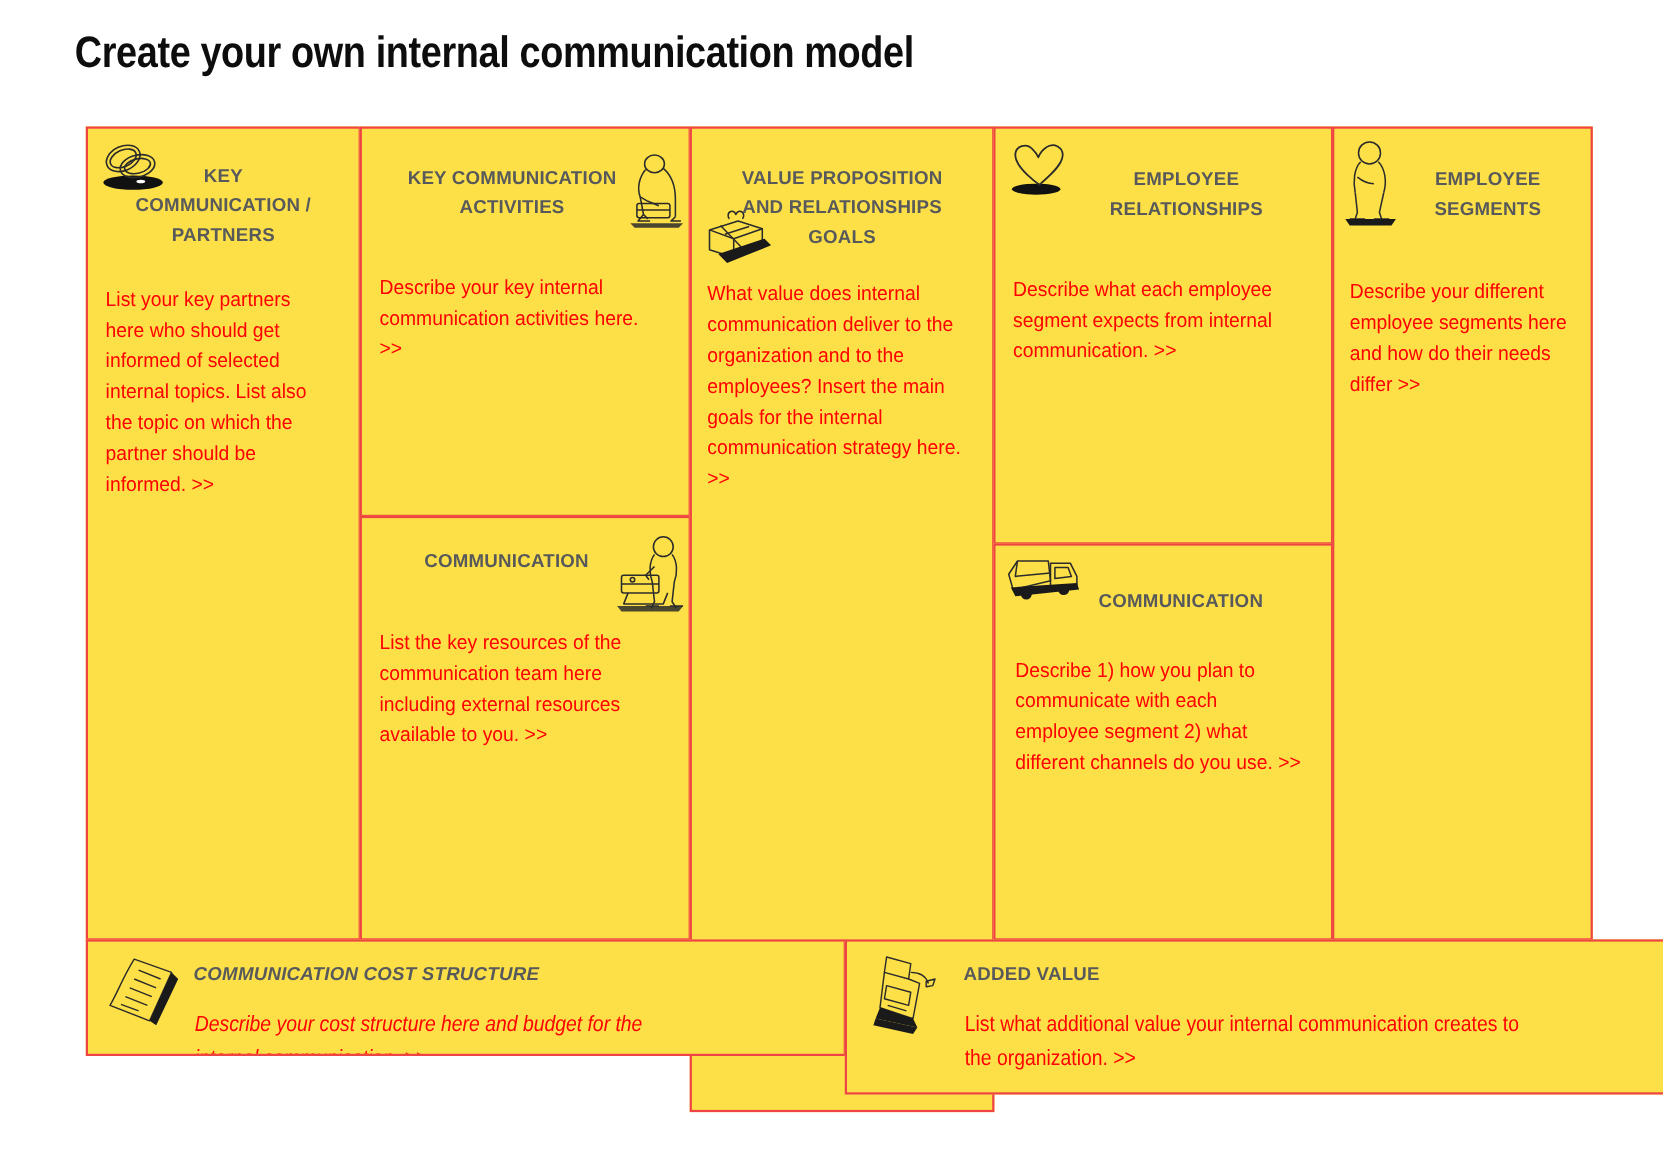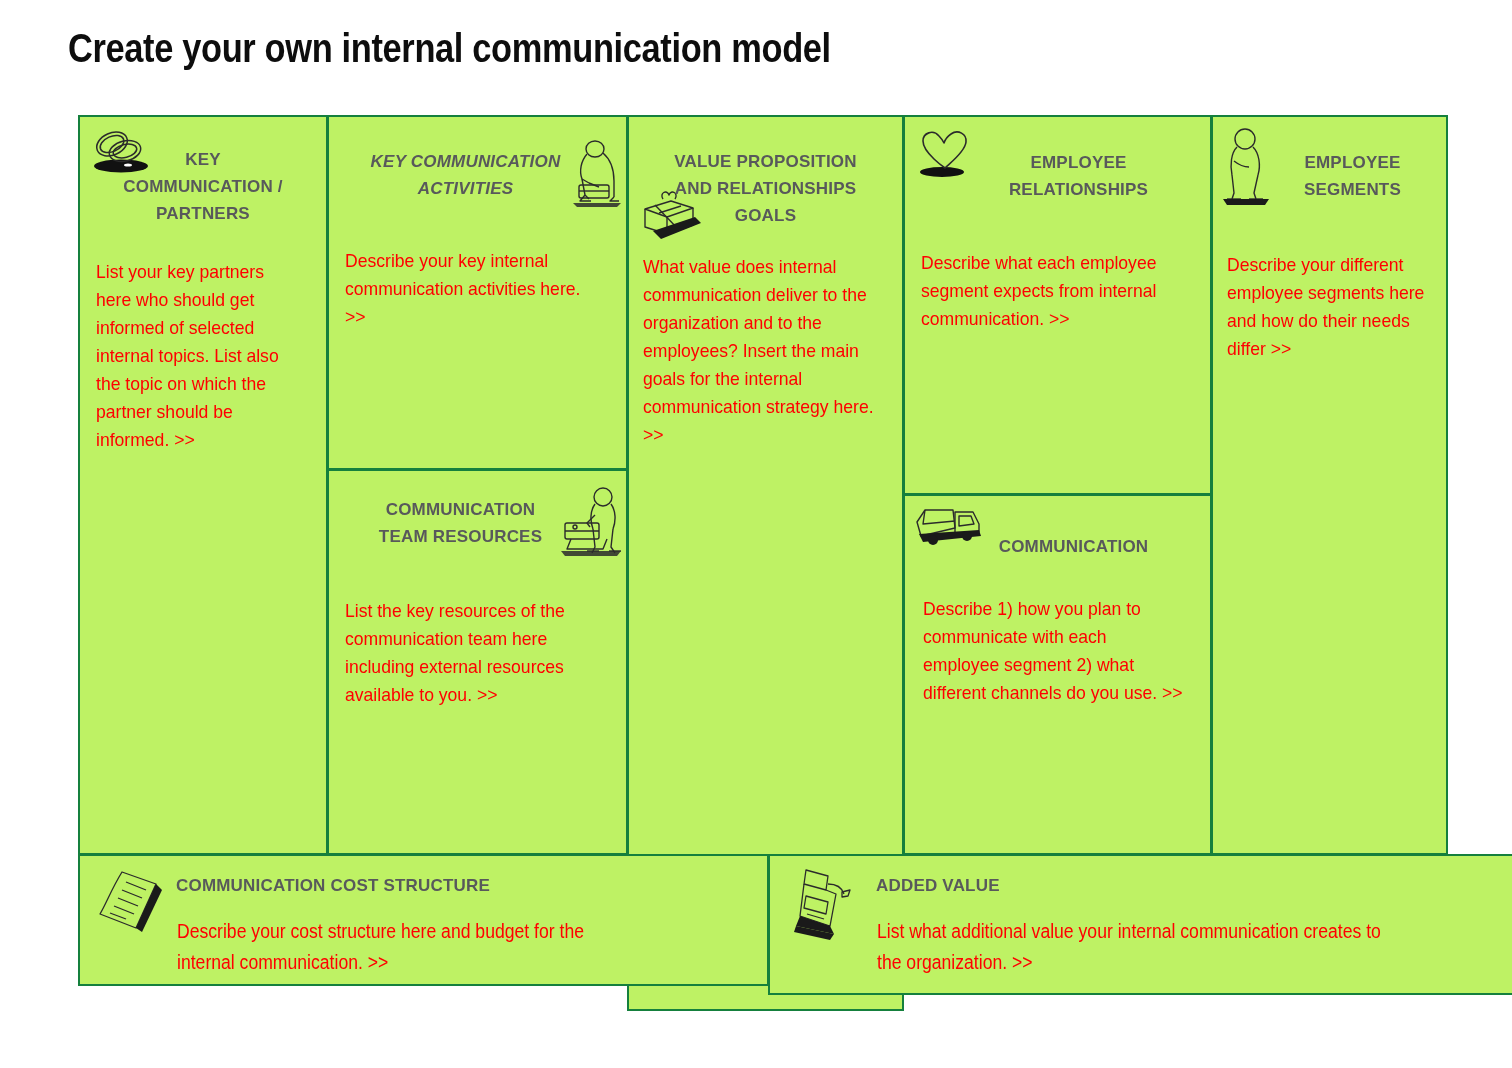--- a/index.html
+++ b/index.html
@@ -17,31 +17,31 @@
     position:absolute;left:68px;top:26px;
     font-family:"Liberation Sans", sans-serif;
     font-size:40px;font-weight:bold;color:#0d0d0d;
     letter-spacing:-0.4px;
     transform:scaleX(0.86);transform-origin:left center;
     white-space:nowrap;
   }
 
   
   .canvas{position:absolute;left:78px;top:115px;width:1370px;height:880px;}
-  .cell{position:absolute;box-sizing:border-box;border:2px solid #15803d;background:#bef264;overflow:hidden;}
+  .cell{position:absolute;box-sizing:border-box;border:2px solid #ef4444;background:#fde047;overflow:hidden;}
 
   
   .c-stake     {left:0px;   top:0px;   width:250px; height:740px;}
   .c-activ     {left:249px; top:0px;   width:301px; height:355px;}
   .c-teamres   {left:249px; top:354px; width:301px; height:386px;}
   .c-value     {left:549px; top:0px;   width:277px; height:896px;}
   .c-relations {left:825px; top:0px;   width:309px; height:380px;}
   .c-channels  {left:825px; top:379px; width:309px; height:361px;}
   .c-segments  {left:1133px;top:0px;   width:237px; height:740px;}
-  .c-cost      {left:0px;   top:739px; width:691px; height:132px;}
+  .c-cost      {left:0px;   top:739px; width:691px; height:106px;font-style:italic;}
   .c-added     {left:690px; top:739px; width:756px; height:141px;}
 
   
   .cell-head{
     position:relative;
     color:#58595b;font-weight:bold;
     font-size:17px;line-height:1.58;
     letter-spacing:0.2px;
     text-align:center;
   }
@@ -103,21 +103,21 @@
             <path d="M17 40 L20 56 L24 60"></path>
             <path d="M24 44 L34 48"></path>
             <path d="M49 58 L45 62 L54 62"></path>
             <path d="M20 56 L15 62 L26 62"></path>
             <rect x="14" y="46" width="30" height="13" rx="2"></rect>
             <path d="M14 52 L44 52"></path>
           </g>
           <path d="M8 64 L56 64 L52 68 L12 68 Z" fill="#2b2b2b" opacity="0.85"></path>
         </svg>
       </div>
-      <div class="cell-head" style="margin:32px 34px 0 10px;font-style:italic;">
+      <div class="cell-head" style="margin:32px 34px 0 10px;">
         <div>KEY COMMUNICATION</div>
         <div>ACTIVITIES</div>
       </div>
       <div class="cell-body" style="margin:44px 18px 0 16px;">Describe your key internal communication activities here. &gt;&gt;</div>
     </div>
 
     <div class="cell c-teamres">
       <div class="icon" style="left:230px;top:14px;">
         <svg width="72" height="76" viewBox="0 0 72 76">
           <g fill="none" stroke="#2b2b2b" stroke-width="1.4" stroke-linejoin="round">
@@ -132,21 +132,20 @@
             <rect x="6" y="38" width="34" height="16" rx="2"></rect>
             <path d="M6 46 L40 46"></path>
             <path d="M12 54 L8 64 L44 64 L48 54"></path>
             <circle cx="16" cy="42" r="2"></circle>
           </g>
           <path d="M2 66 L62 66 L58 71 L6 71 Z" fill="#2b2b2b" opacity="0.85"></path>
         </svg>
       </div>
       <div class="cell-head" style="margin:26px 44px 0 10px;">
         <div>COMMUNICATION</div>
-        <div>TEAM RESOURCES</div>
       </div>
       <div class="cell-body" style="margin:46px 14px 0 16px;">List the key resources of the communication team here including external resources available to you. &gt;&gt;</div>
     </div>
 
     <div class="cell c-value">
       <div class="icon" style="left:6px;top:70px;">
         <svg width="70" height="60" viewBox="0 0 70 60">
           <g fill="none" stroke="#2b2b2b" stroke-width="1.4" stroke-linejoin="round">
             <path d="M10 22 L36 14 L58 21 L32 30 Z"></path>
             <path d="M10 22 L10 40 L32 47 L32 30"></path>

